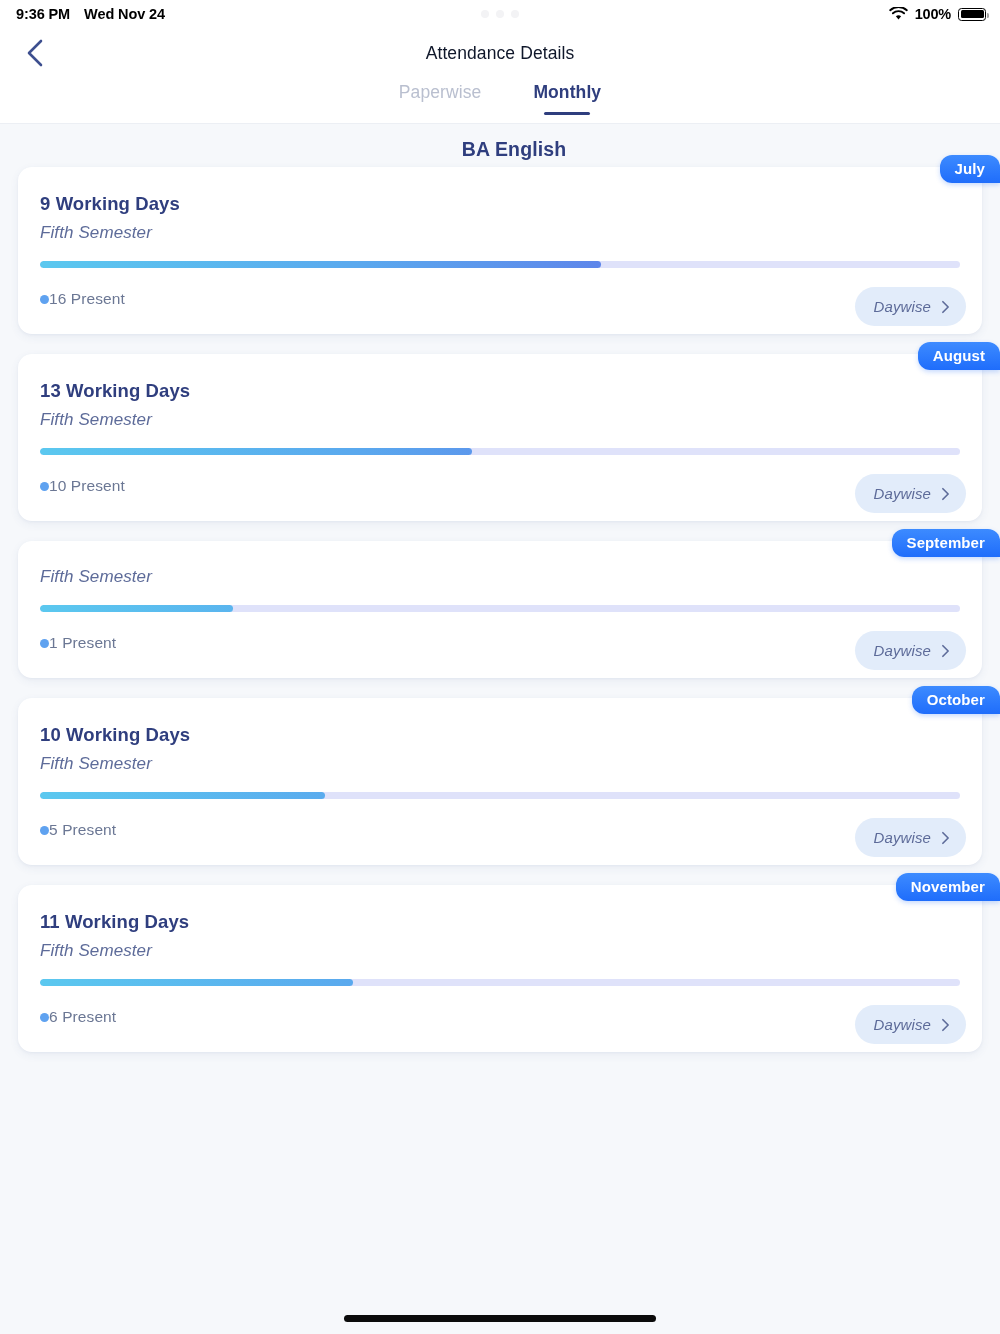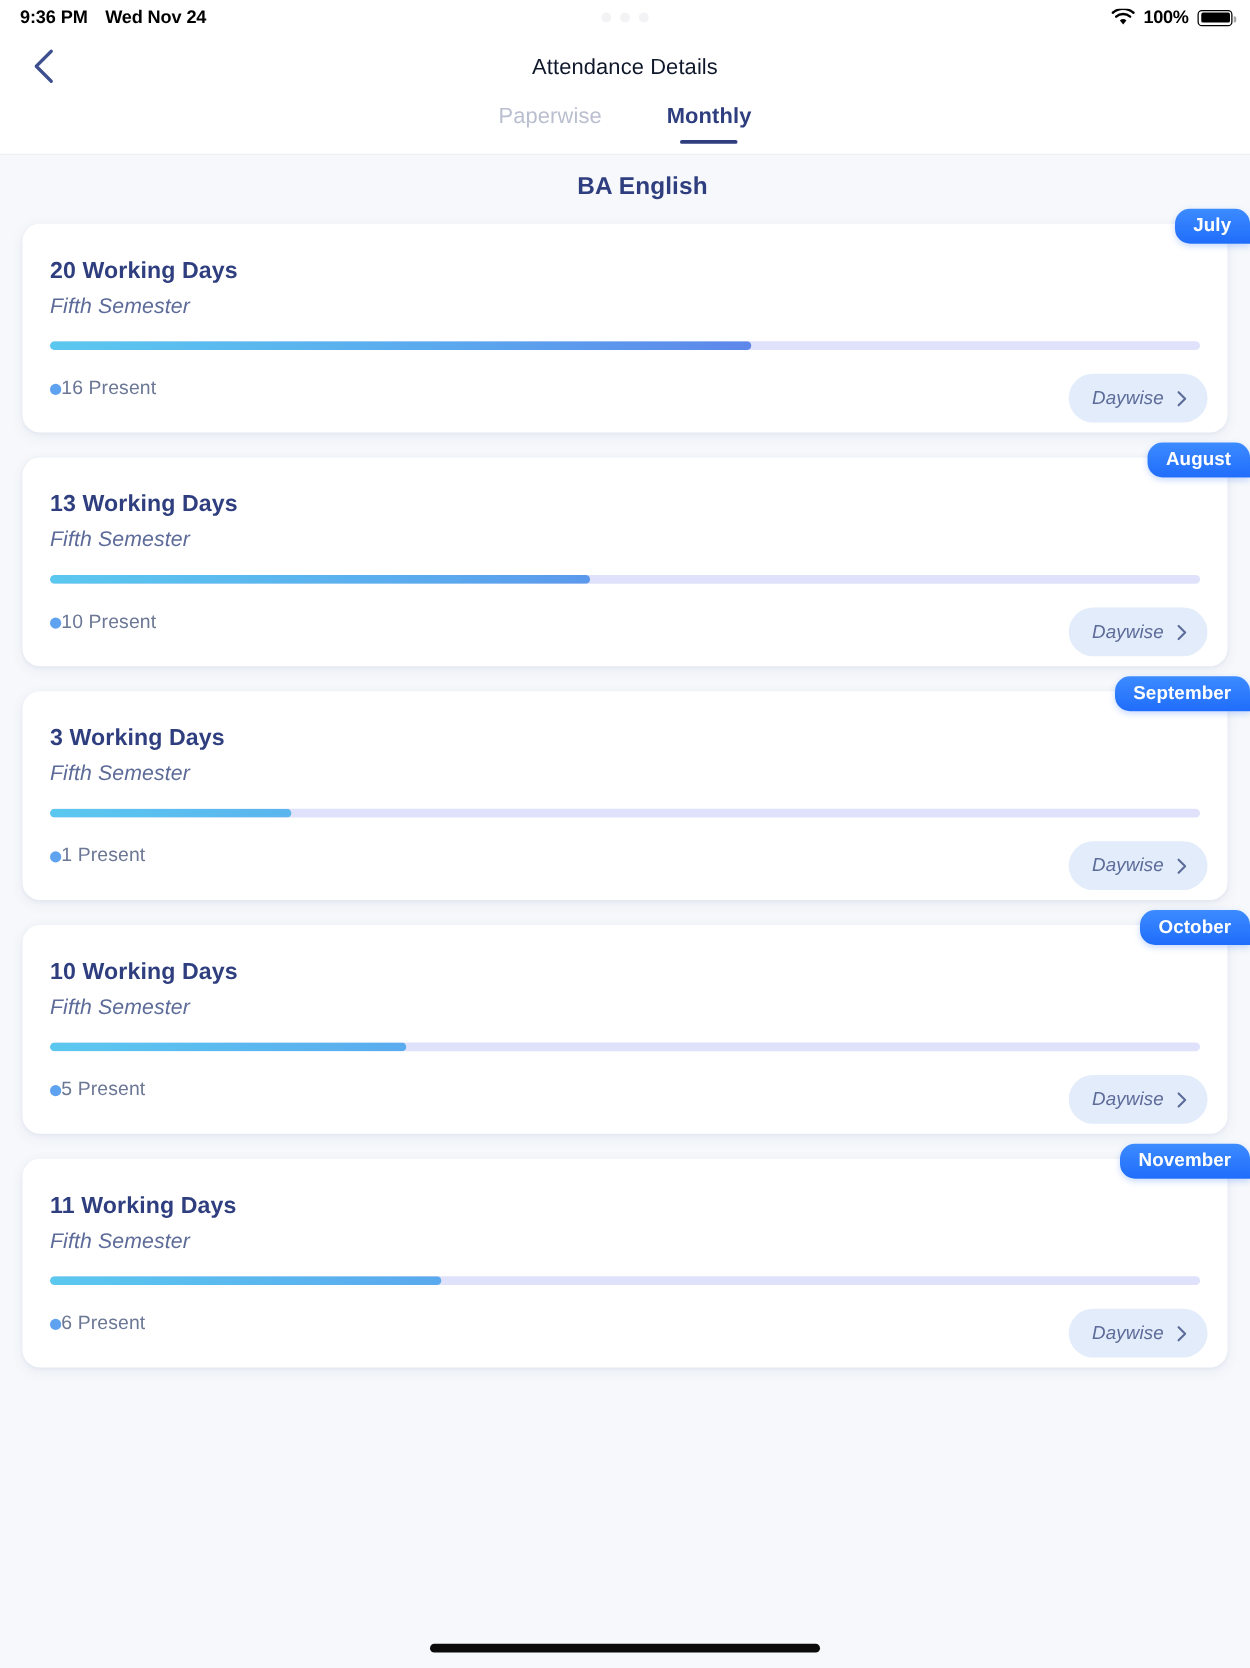--- a/index.html
+++ b/index.html
@@ -136,21 +136,21 @@
     overflow: hidden;
     padding-top: 14px;
   }
 
   .course-title {
     text-align: center;
     font-size: 19.5px;
     font-weight: bold;
     color: #2f3e7e;
     letter-spacing: 0.1px;
-    margin-bottom: 18px;
+    margin-bottom: 6px;
     padding-left: 28px;
   }
 
   .card-wrap {
     position: relative;
     margin: 0 18px 20px 18px;
   }
 
   .card {
     position: relative;
@@ -305,21 +305,21 @@
   <div class="tab inactive">Paperwise</div>
   <div class="tab active">Monthly</div>
 </div>
 
 <div class="content">
   <div class="course-title">BA English</div>
   <div id="cards-container">
       <div class="card-wrap">
         <div class="month-badge">July</div>
         <div class="card">
-          <div class="card-days">20 Working Days</div>
+          <div class="card-days">9 Working Days</div>
           <div class="card-sem">Fifth Semester</div>
           <div class="progress-track">
             <div class="progress-fill" style="width: 61%; background-size: 163.934% 100%;"></div>
           </div>
           <div class="card-footer">
             <div class="present-label">
               <span class="present-dot"></span>
               <span>16 Present</span>
             </div>
             <div class="daywise-btn">
@@ -353,21 +353,20 @@
                   <path d="M2 2 L8 8 L2 14" stroke="#5d6b99" stroke-width="1.9" fill="none" stroke-linecap="round" stroke-linejoin="round"></path>
                 </svg>
               </span>
             </div>
           </div>
         </div>
       </div>
       <div class="card-wrap">
         <div class="month-badge">September</div>
         <div class="card">
-          <div class="card-days">3 Working Days</div>
           <div class="card-sem">Fifth Semester</div>
           <div class="progress-track">
             <div class="progress-fill" style="width: 21%; background-size: 476.19% 100%;"></div>
           </div>
           <div class="card-footer">
             <div class="present-label">
               <span class="present-dot"></span>
               <span>1 Present</span>
             </div>
             <div class="daywise-btn">

